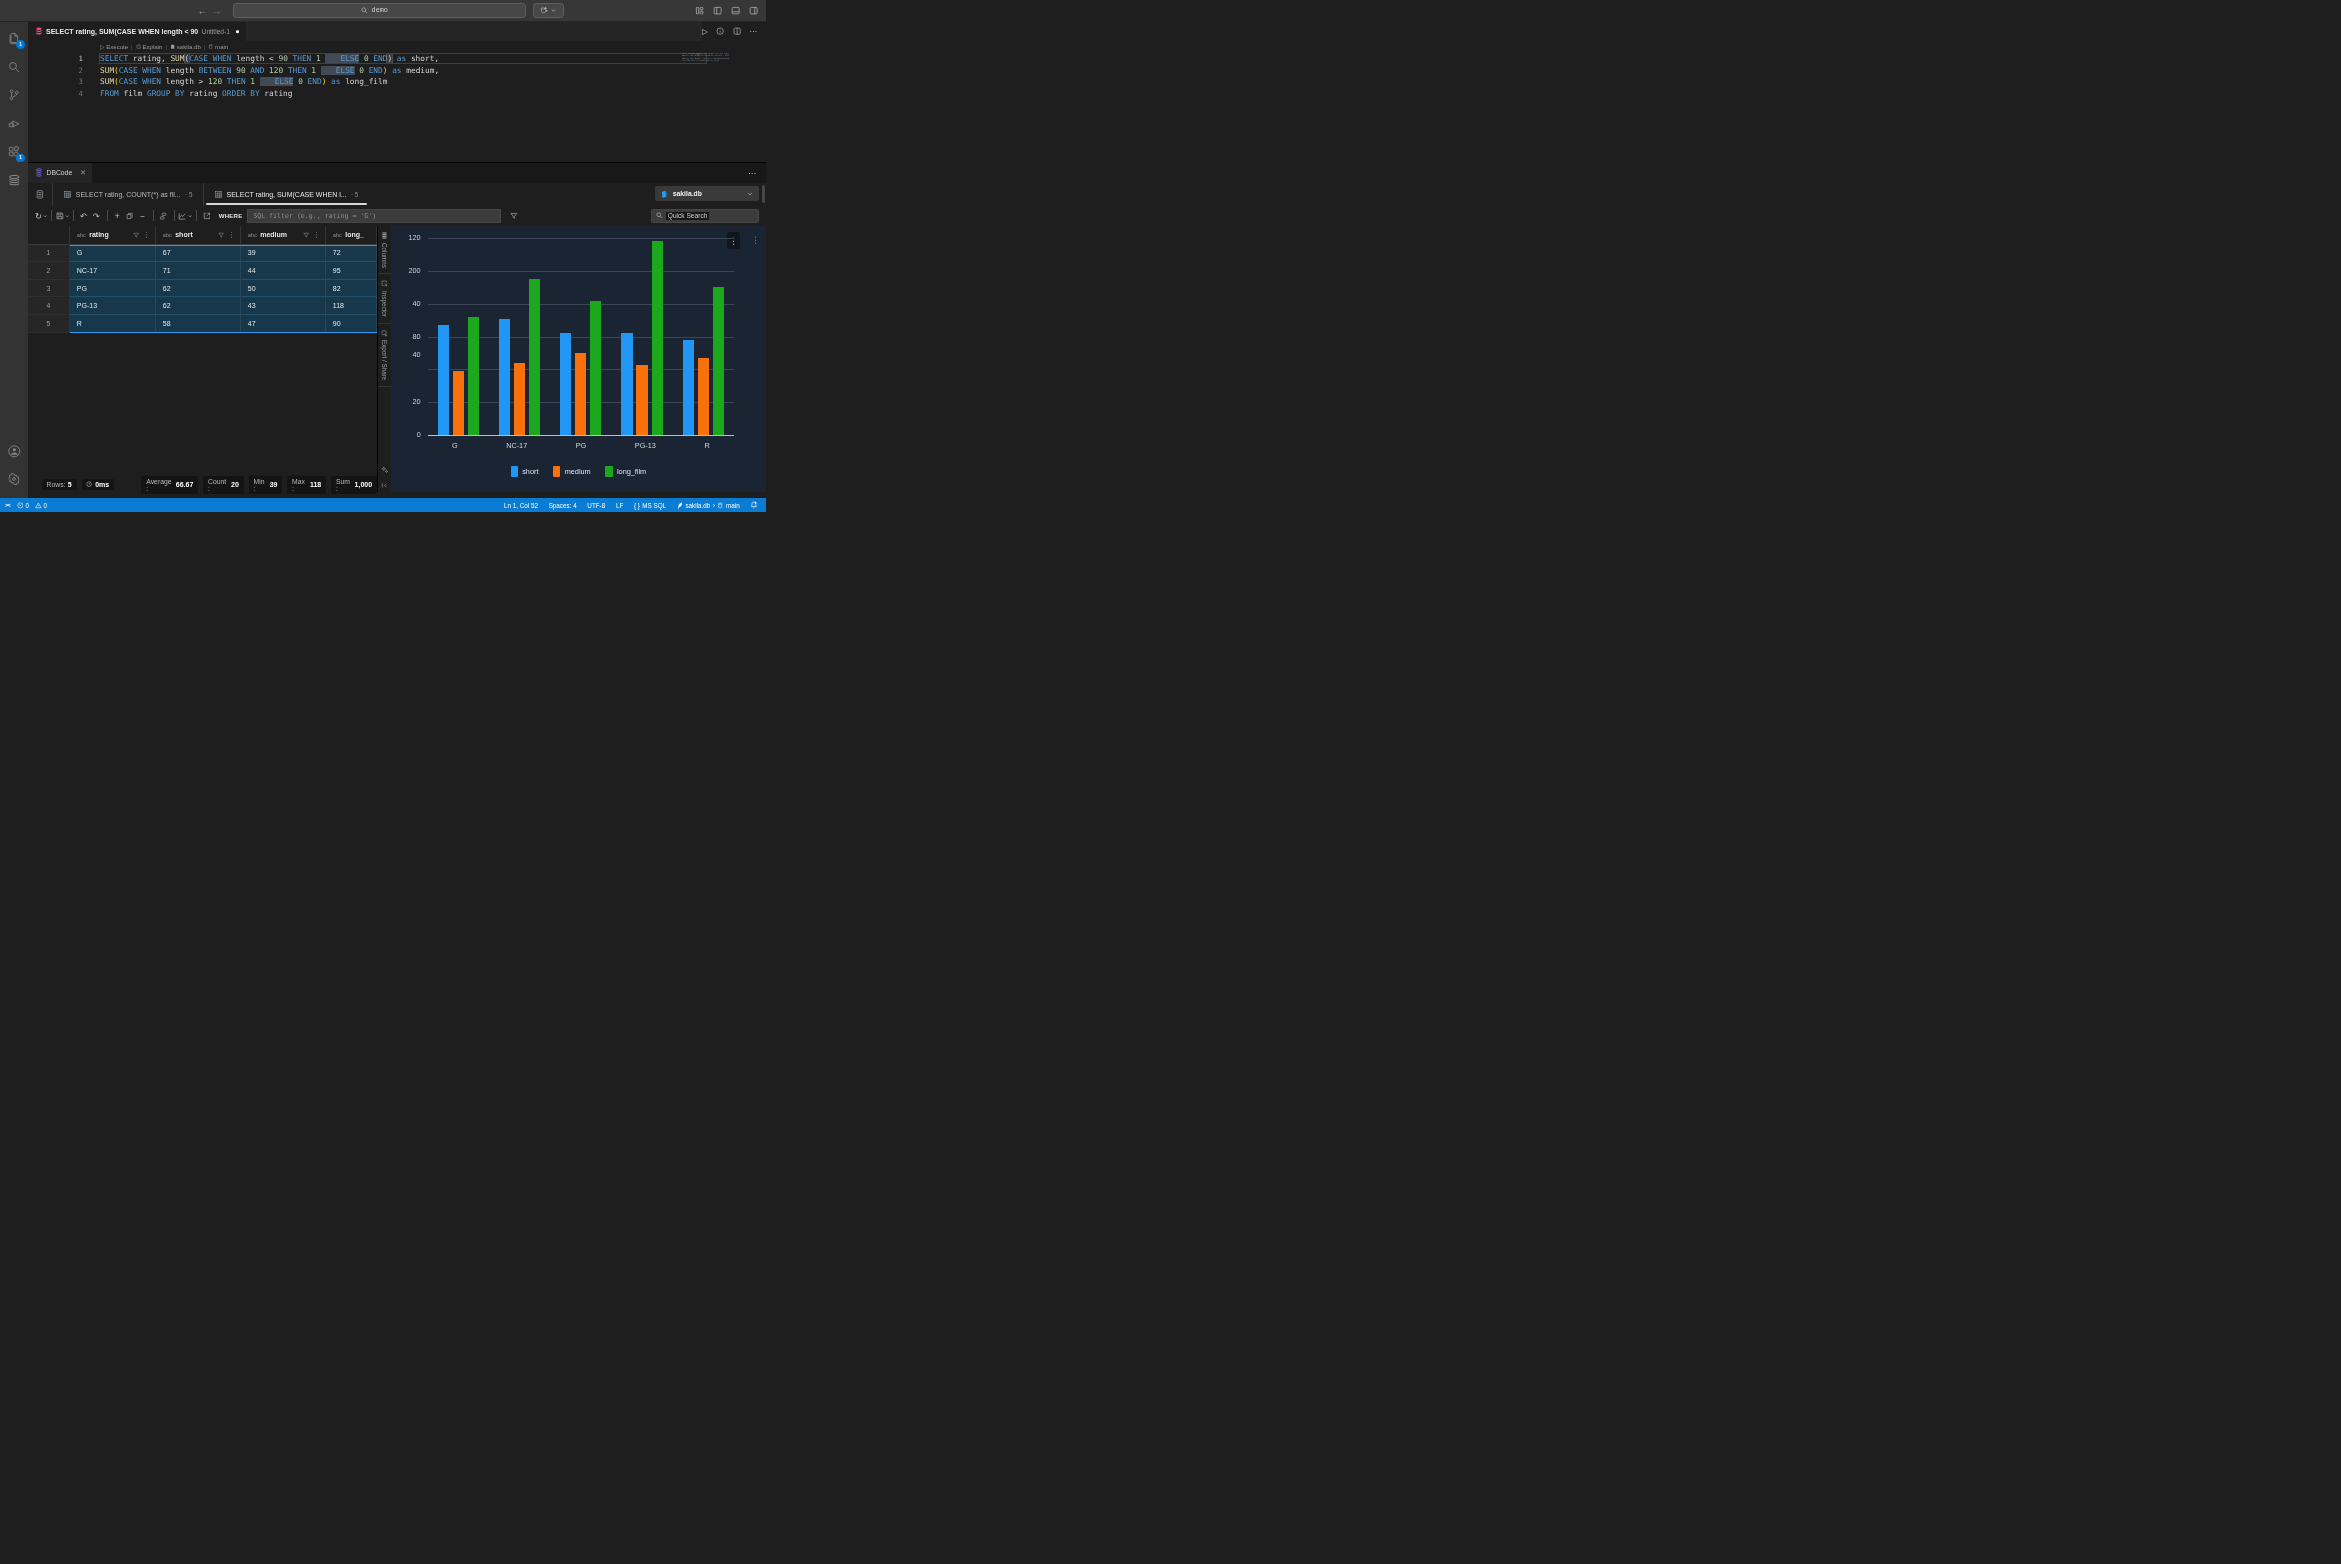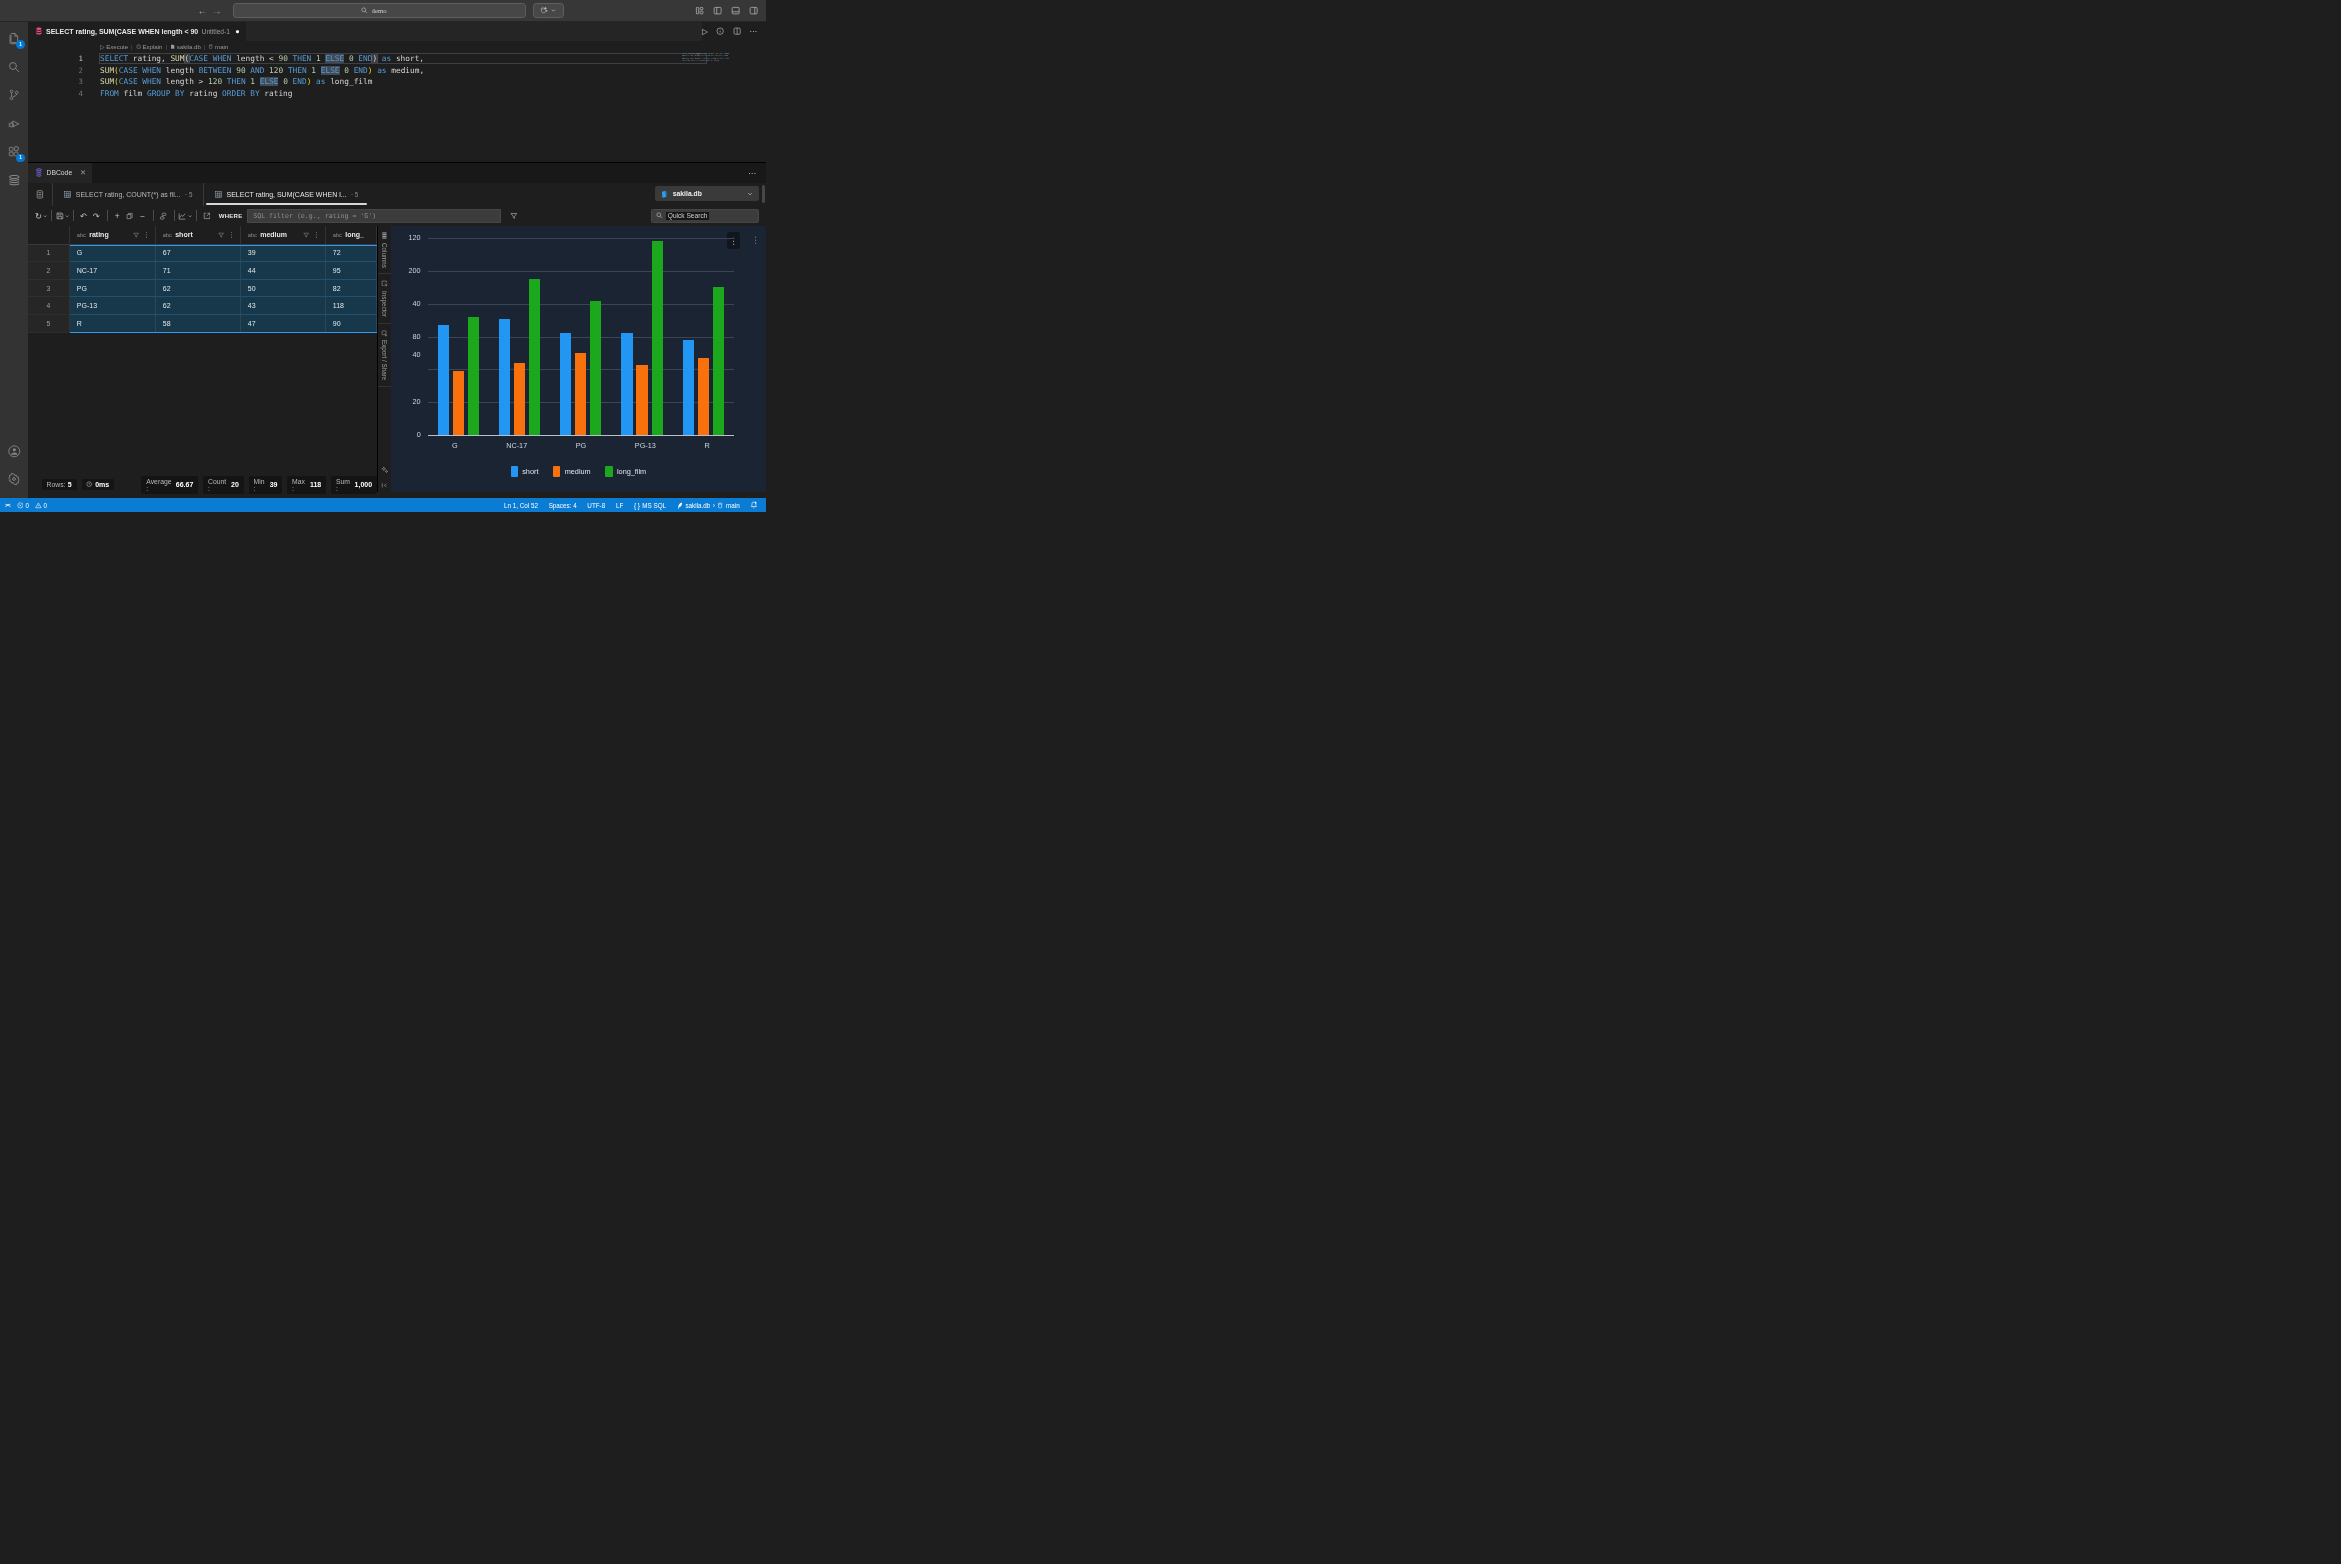--- a/index.html
+++ b/index.html
@@ -8,21 +8,21 @@
   #app { width:766px; height:512px; display:flex; flex-direction:column; }
 
   
   .titlebar { height:21.5px; background:#373737; display:flex; align-items:center; flex:none; border-bottom:0.5px solid #252525; }
   .tb-spacer { width:195px; }
   .nav-arrow { color:#b8b8b8; font-size:9.8px; width:14.6px; text-align:center; cursor:default; }
   .nav-arrow.fwd { color:#8f8f8f; }
   .cmd-center { width:293px; height:14.6px; margin-left:8.8px; background:#474747; border:0.5px solid #5f5f5f; border-radius:3.4px;
     display:flex; align-items:center; justify-content:center; color:#c7c7c7; }
   .cmd-center svg { margin-right:3.4px; }
-  .cmd-center input { background:transparent; border:none; outline:none; color:#cfcfcf; font-size:6.8px; width:26px; font-family:Liberation Serif, serif; }
+  .cmd-center input { background:transparent; border:none; outline:none; color:#cfcfcf; font-size:6.8px; width:26px; font-family:Liberation Mono, monospace; }
   .copilot-btn { margin-left:6.8px; height:14.6px; width:31px; background:#474747; border:0.5px solid #5f5f5f; border-radius:3.4px;
     display:flex; align-items:center; justify-content:center; gap:2.9px; color:#c7c7c7; }
   .tb-right { margin-left:auto; display:flex; gap:8.8px; padding-right:7.8px; color:#c9c9c9; }
   .tb-right svg { display:block; }
 
   
   .mid { flex:1; display:flex; min-height:0; }
   .activitybar { width:28px; background:#333333; display:flex; flex-direction:column; align-items:center; padding-top:4.9px; flex:none; }
   .act-item { position:relative; width:23.4px; height:24.4px; display:flex; align-items:center; justify-content:center; color:#868686; margin-bottom:3.9px; }
   .act-item.db-i { color:#9a9a9a; }
@@ -46,21 +46,21 @@
   .bc-item { display:flex; align-items:center; gap:1.5px; }
   .code-area { flex:1; position:relative; background:#1e1e1e; font-family:"DejaVu Sans Mono", monospace; padding-top:1px; }
   .code-line { display:flex; height:11.6px; align-items:center; font-size:7.8px; white-space:pre; }
   .line-num { width:55px; text-align:right; color:#6e7681; font-size:7.3px; flex:none; padding-right:0; }
   .line-body { margin-left:17px; flex:1; max-width:606px; }
   .code-line.current .line-num { color:#c6c6c6; }
   .code-line.current .line-body { outline:0.5px solid #3f3f46; }
   .tok-kw { color:#569cd6; } .tok-fn { color:#dcdcaa; } .tok-num { color:#b5cea8; } .tok-pl { color:#d4d4d4; }
   .tok-br { color:#ffd602; }
   .tok-brm { color:#d4d4d4; background:#3a3d41; box-shadow:0 0 0 0.5px #7b7b7b; }
-  .tok-hl { color:#569cd6; background:#424a55; }
+  .tok-hl { color:#569cd6; background:#424a55;padding-left:15px; }
   .minimap { position:absolute; right:37px; top:1.5px; width:47px; height:44px; overflow:hidden; opacity:.9; }
   .mini-line { font-size:1.5px; line-height:2.2px; white-space:pre; filter:blur(0.1px); }
 
   
   .panel { flex:1; display:flex; flex-direction:column; background:#1e1e1e; border-top:0.5px solid #000; min-height:0; }
   .panel-tabs { height:20.5px; background:#181818; display:flex; align-items:stretch; flex:none; }
   .ptab { background:#242424; display:flex; align-items:center; gap:3.9px; padding:0 5.9px 0 6.8px; color:#d6d6d6; font-size:6.8px; }
   .ptab-close { color:#9a9a9a; font-size:7.3px; margin-left:3.9px; }
   .panel-ellipsis { margin-left:auto; color:#c5c5c5; font-size:8.3px; display:flex; align-items:center; padding-right:9.8px; }
 

